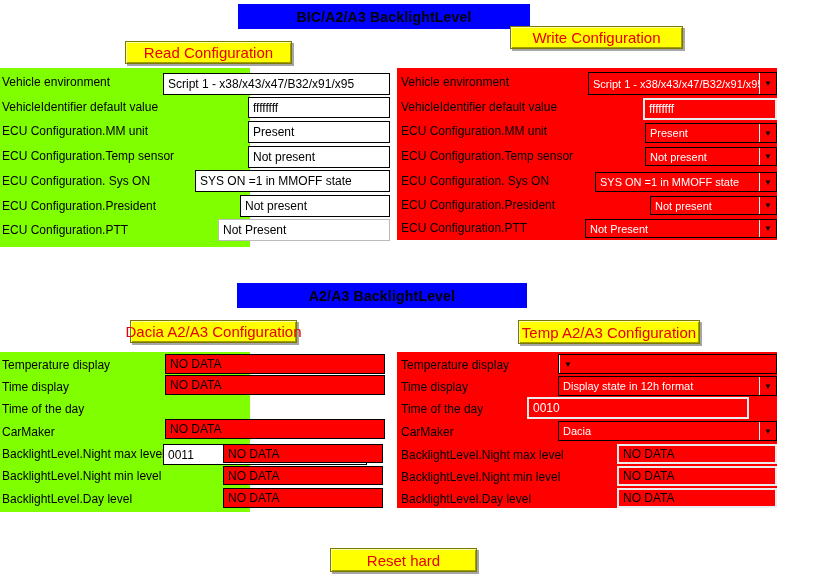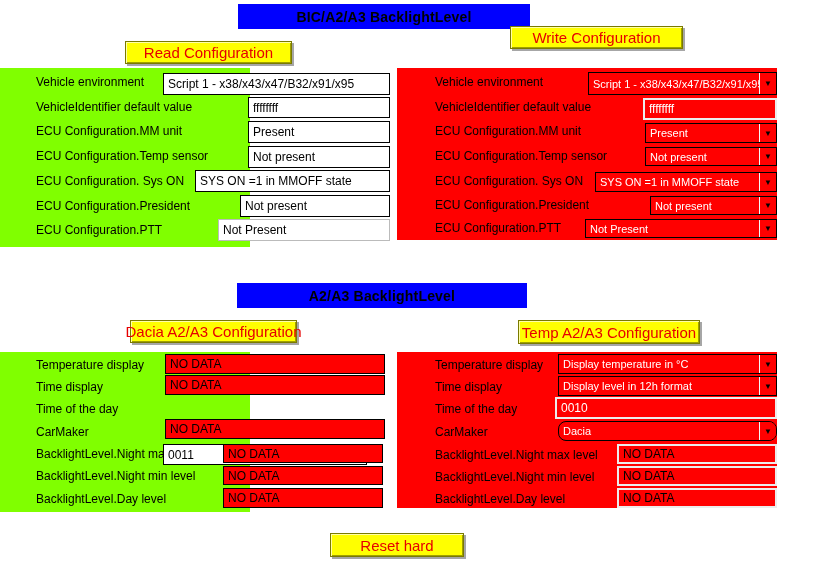--- a/index.html
+++ b/index.html
@@ -2,21 +2,21 @@
 <html><head>
 <meta charset="utf-8">
 <style>
   html,body{margin:0;padding:0;}
   body{width:815px;height:587px;background:#ffffff;font-family:"Liberation Sans",sans-serif;position:relative;overflow:hidden;}
   .abs{position:absolute;box-sizing:border-box;}
   .titlebar{background:#0000ff;color:#000000;font-weight:bold;font-size:14px;display:flex;align-items:center;justify-content:center;letter-spacing:.2px;}
   .btn{background:#ffff00;color:#e60000;font-size:15px;display:flex;align-items:center;justify-content:center;border:1px solid #7a7a00;box-shadow:inset 1px 1px 0 #ffffa8,inset -1px -1px 0 #a0a000,2px 2px 0 rgba(0,0,0,0.35);cursor:pointer;white-space:nowrap;}
   .panel-green{background:#80ff00;}
   .panel-red{background:#ff0000;}
-  .lbl{color:#000000;font-size:12px;white-space:nowrap;line-height:14px;margin-left:34px;}
+  .lbl{color:#000000;font-size:12px;white-space:nowrap;line-height:14px;}
   .field-white{background:#ffffff;border:1px solid #000000;color:#000000;font-size:12px;display:flex;align-items:center;padding:0 4px;white-space:nowrap;overflow:hidden;}
   .field-red{background:#ff0000;border:1px solid #000000;color:#000000;font-size:12px;display:flex;align-items:center;padding:0 4px;white-space:nowrap;overflow:hidden;}
   .field-red-wb{background:#ff0000;border:2px solid #ececec;color:#000000;font-size:12px;display:flex;align-items:center;padding:0 4px;white-space:nowrap;overflow:hidden;}
   .field-red-wb.white-text{color:#ffffff;}
   .combo{background:#ff0000;border:1px solid #000000;color:#ffffff;font-size:11px;display:flex;align-items:stretch;overflow:hidden;cursor:pointer;}
   .combo-text{flex:1;display:flex;align-items:center;padding:0 4px;white-space:nowrap;overflow:hidden;}
   .combo-arrow{width:16px;background:#ff0000;border-left:1px solid #f5f5f5;color:#000000;font-size:8px;display:flex;align-items:center;justify-content:center;}
 </style>
 </head>
 <body>
@@ -111,29 +111,28 @@
 
 <div class="abs lbl" style="left:401px;top:358px;">Temperature display</div>
 <div class="abs lbl" style="left:401px;top:380px;">Time display</div>
 <div class="abs lbl" style="left:401px;top:402px;">Time of the day</div>
 <div class="abs lbl" style="left:401px;top:425px;">CarMaker</div>
 <div class="abs lbl" style="left:401px;top:448px;">BacklightLevel.Night max level</div>
 <div class="abs lbl" style="left:401px;top:470px;">BacklightLevel.Night min level</div>
 <div class="abs lbl" style="left:401px;top:492px;">BacklightLevel.Day level</div>
 
 <div class="abs combo" style="left:558px;top:354px;width:219px;height:20px;">
-  <span class="combo-text">Display temperature in °C</span>
   <span class="combo-arrow">▼</span>
 </div>
 <div class="abs combo" style="left:558px;top:376px;width:219px;height:20px;">
-  <span class="combo-text">Display level in 12h format</span>
+  <span class="combo-text">Display state in 12h format</span>
   <span class="combo-arrow">▼</span>
 </div>
-<div class="abs field-red-wb white-text" style="left:555px;top:397px;width:222px;height:22px;">0010</div>
-<div class="abs combo" style="left:558px;top:421px;width:219px;height:20px;border-radius:8px;">
+<div class="abs field-red-wb white-text" style="left:527px;top:397px;width:222px;height:22px;">0010</div>
+<div class="abs combo" style="left:558px;top:421px;width:219px;height:20px;">
   <span class="combo-text">Dacia</span>
   <span class="combo-arrow">▼</span>
 </div>
 <div class="abs field-red-wb" style="left:617px;top:444px;width:160px;height:20px;">NO DATA</div>
 <div class="abs field-red-wb" style="left:617px;top:466px;width:160px;height:20px;">NO DATA</div>
 <div class="abs field-red-wb" style="left:617px;top:488px;width:160px;height:20px;">NO DATA</div>
 
-<div class="abs btn" style="left:330px;top:533px;width:134px;height:24px;">Reset hard</div>
+<div class="abs btn" style="left:330px;top:548px;width:147px;height:24px;">Reset hard</div>
 
 </body></html>

